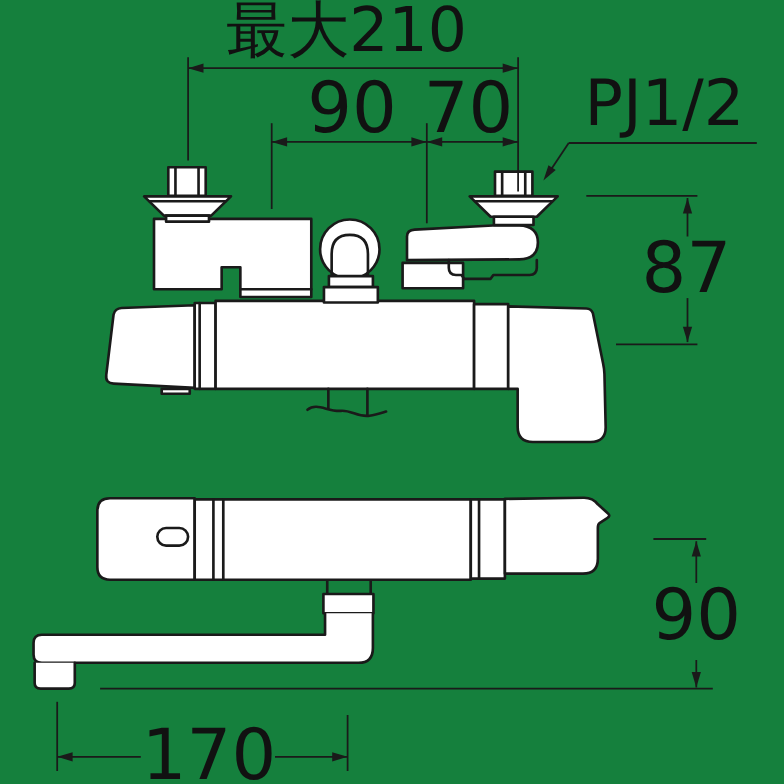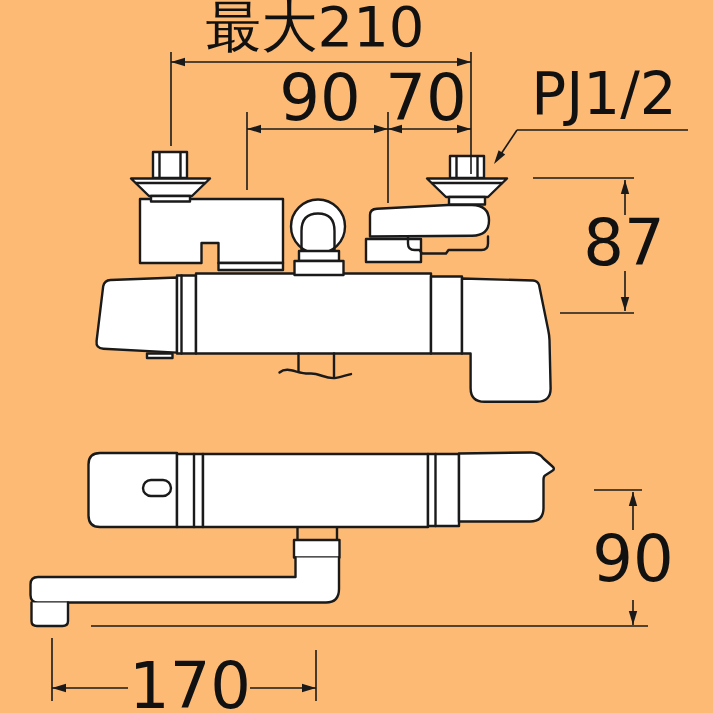--- a/index.html
+++ b/index.html
@@ -1,16 +1,16 @@
 <!DOCTYPE html>
 <html><head>
 <meta charset="utf-8">
 <style>
   html,body{margin:0;padding:0;background:#ffffff;}
-  .stage{position:relative;width:713px;height:713px;background:#fdba74;overflow:hidden;}
+  .stage{position:relative;width:713px;height:713px;background:#15803d;overflow:hidden;}
   svg{display:block;}
   
   .draw path,.draw rect,.draw circle{fill:#ffffff;stroke:#1a1a1a;stroke-width:2.4;stroke-linejoin:round;stroke-linecap:round;}
   .draw line{stroke:#1a1a1a;stroke-width:2.4;stroke-linecap:round;}
   .draw .nofill{fill:none;}
   
   .dims line{stroke:#1a1a1a;stroke-width:1.6;stroke-linecap:butt;}
   .dims polygon{fill:#1a1a1a;stroke:none;}
   .dims text{fill:#111111;font-family:"DejaVu Sans","Liberation Sans",sans-serif;text-anchor:middle;}
   .t56{font-size:56px;}

